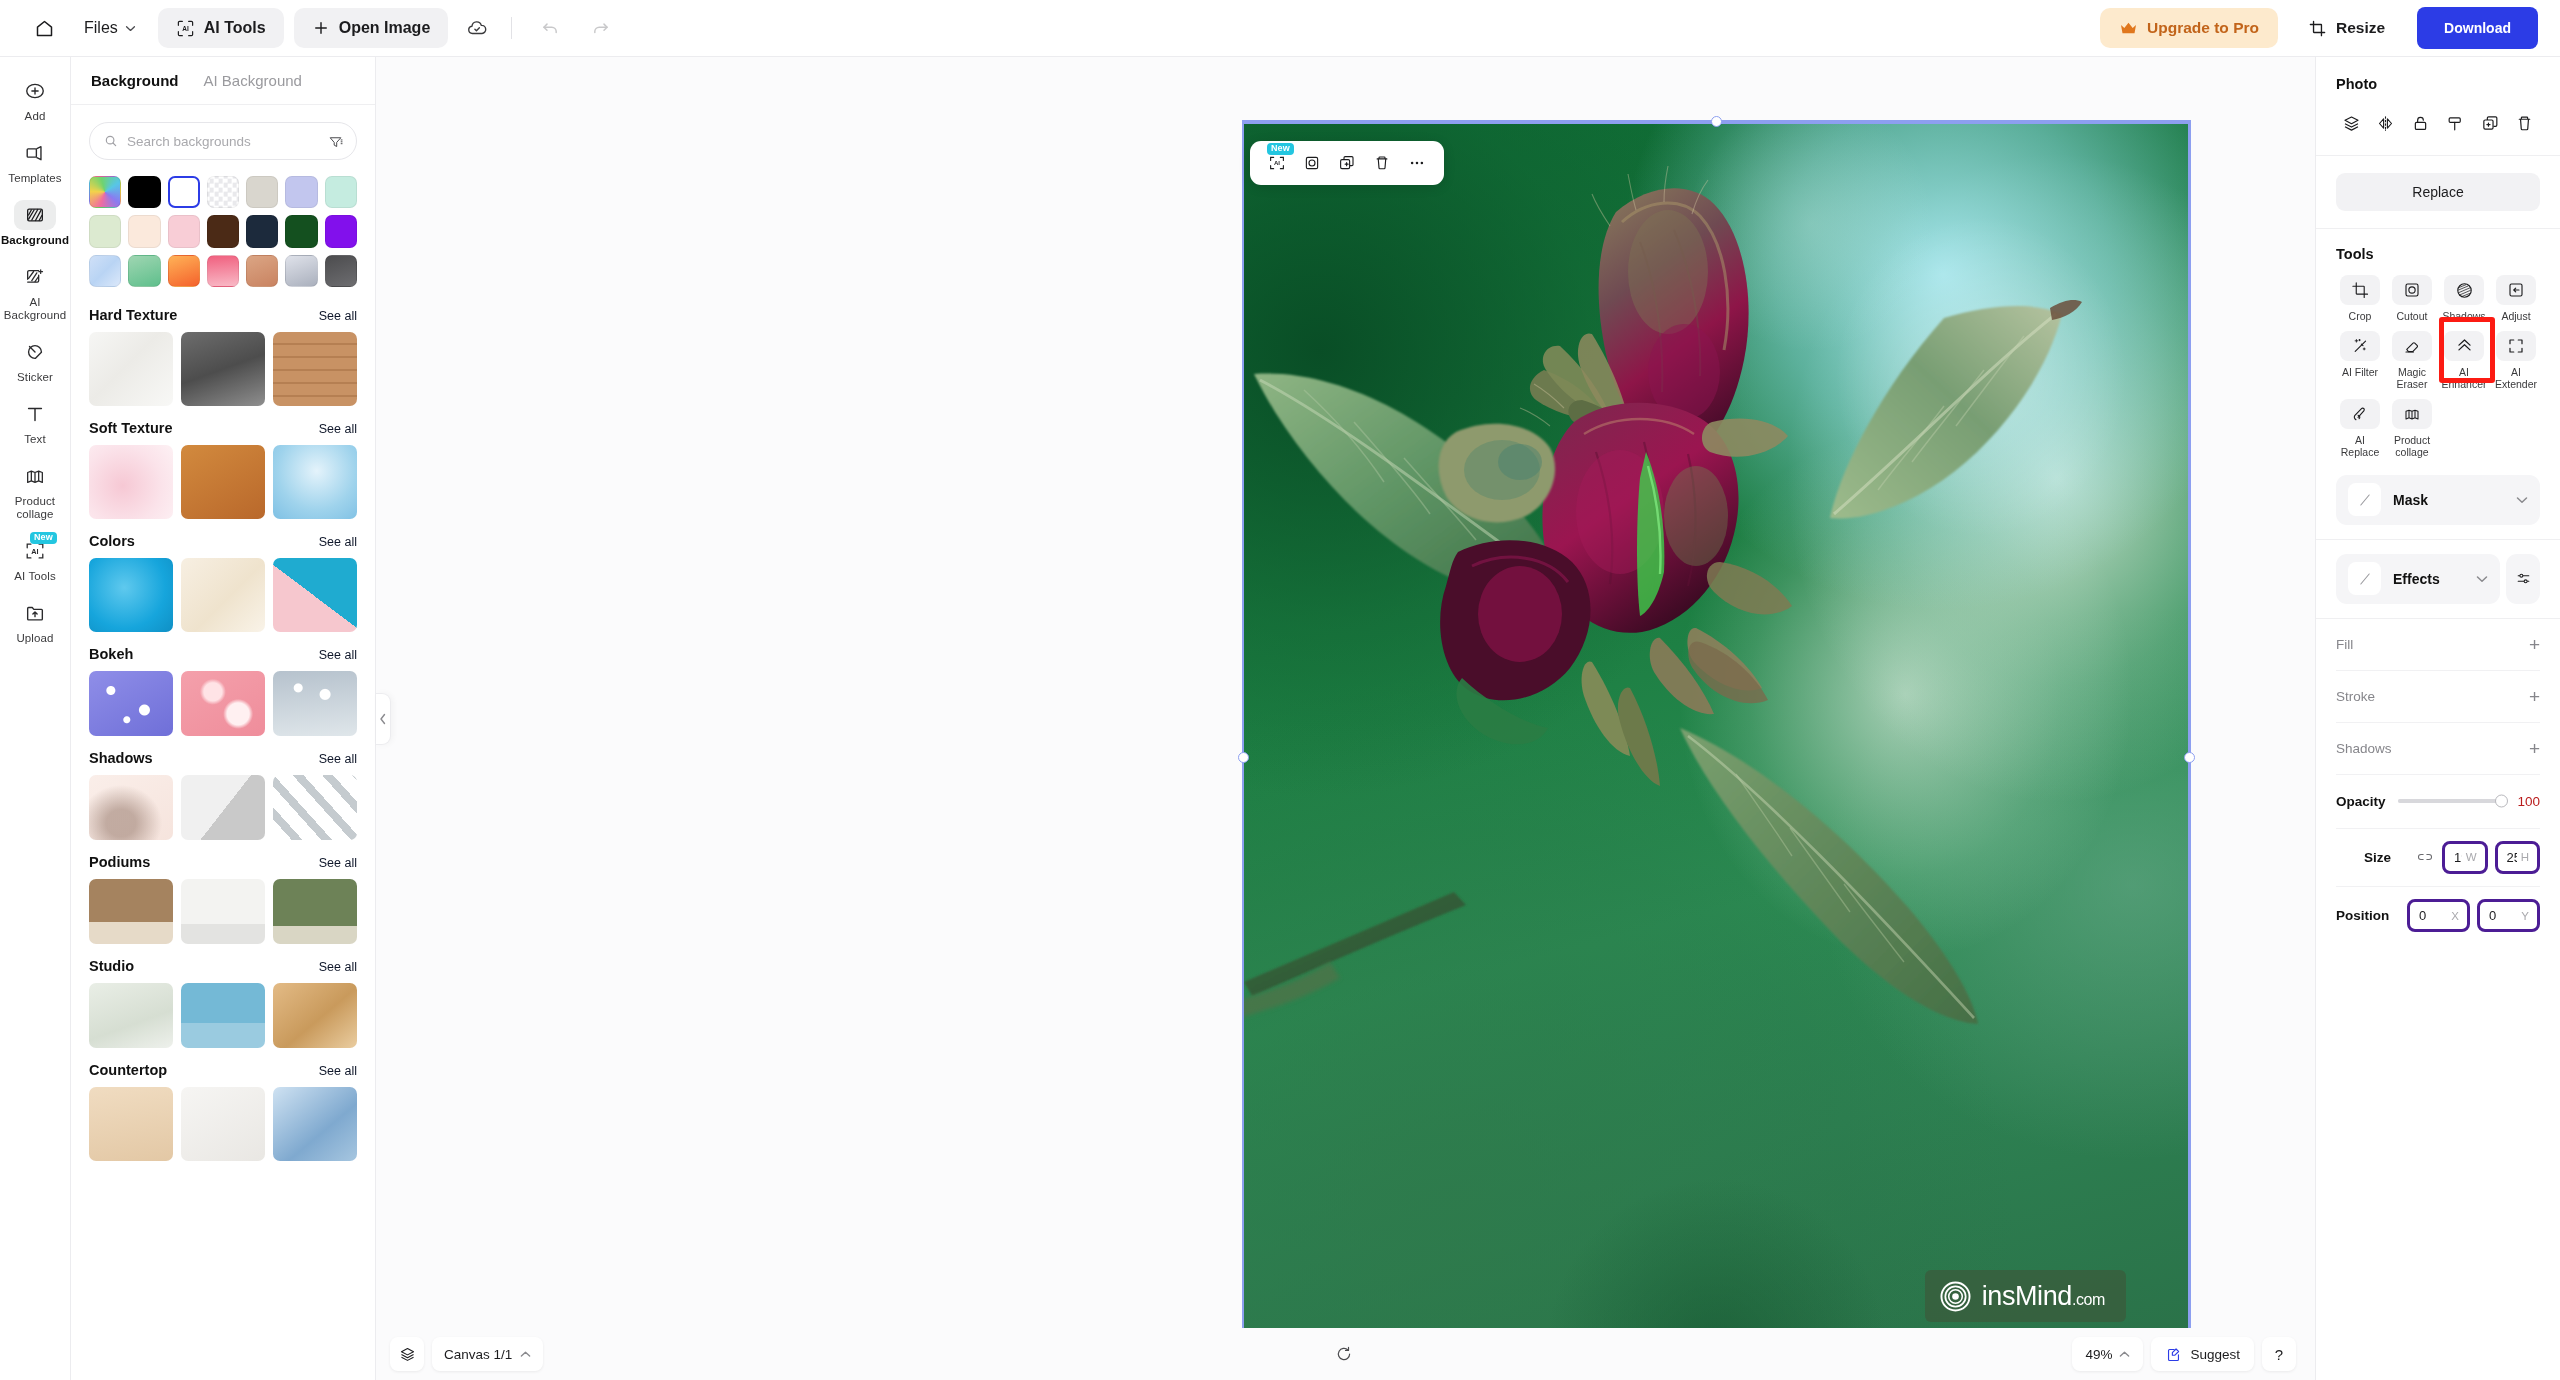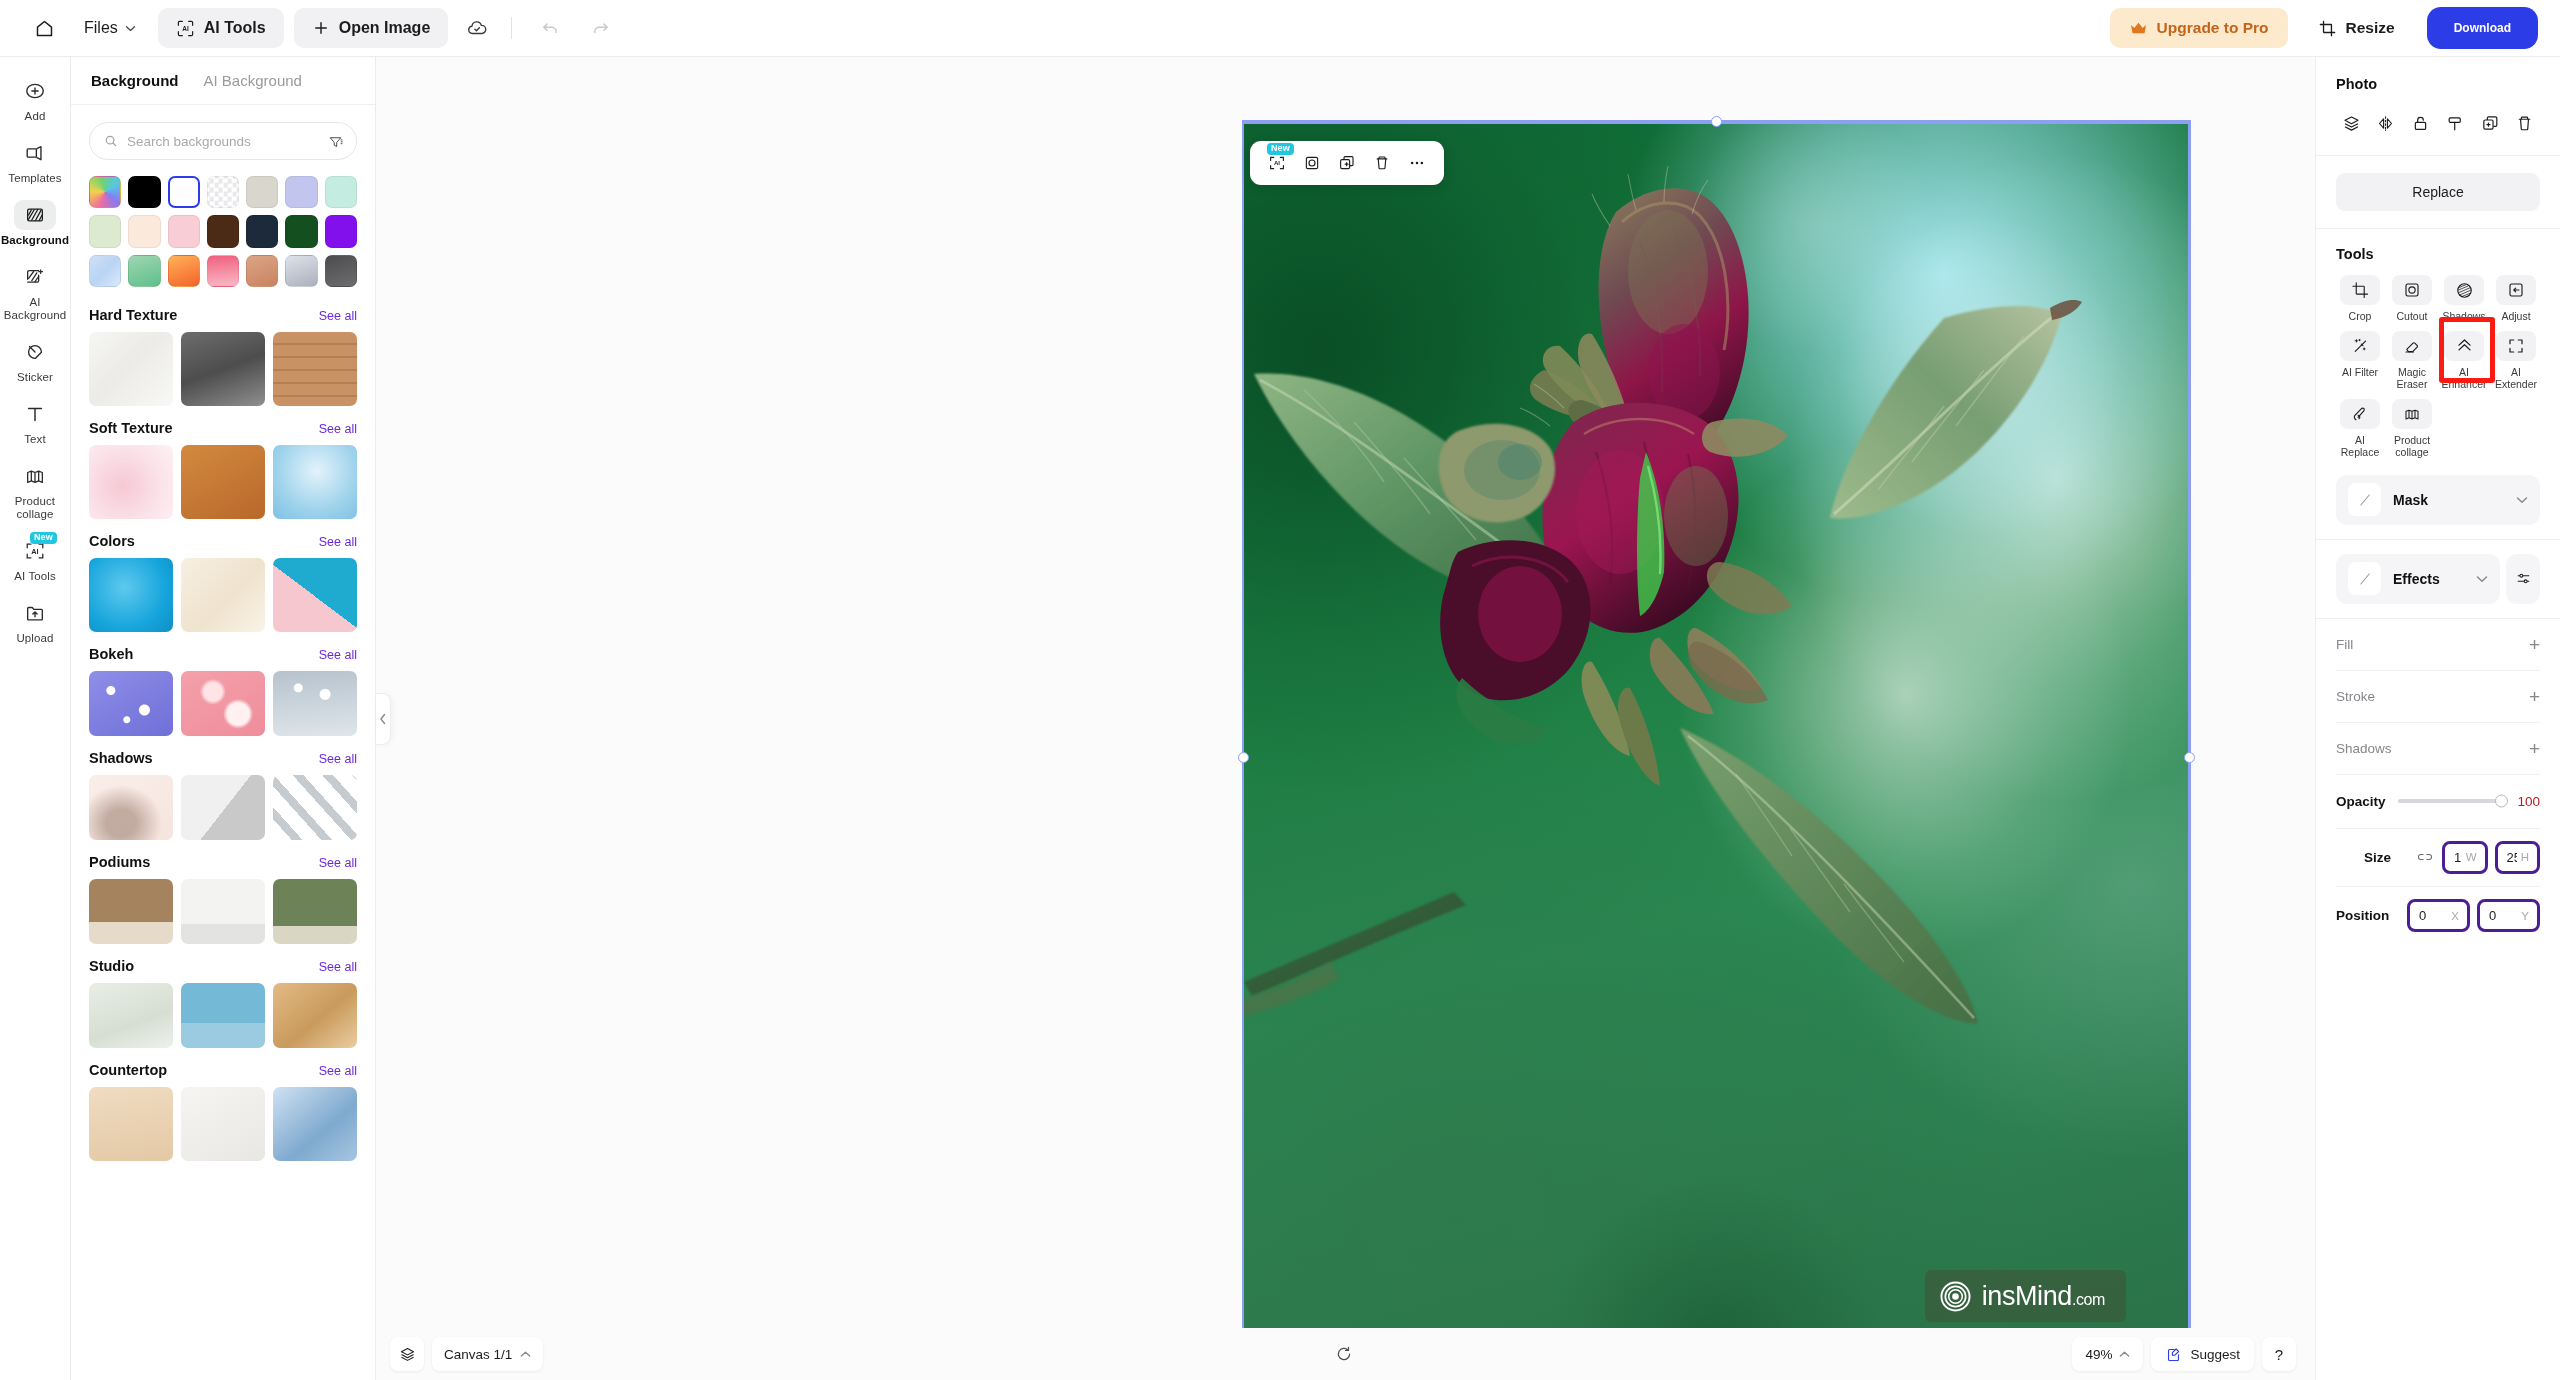--- a/index.html
+++ b/index.html
@@ -43,22 +43,22 @@
     display:flex; align-items:center; gap:9px; height:40px; padding:0 19px;
     border-radius:10px; background:#fdeacd; color:#c2641a; font-size:15.5px;
     font-weight:700; cursor:pointer;
   }
   .resize-btn {
     display:flex; align-items:center; gap:9px; height:40px; padding:0 16px;
     border-radius:10px; font-size:15.5px; font-weight:700; color:#1c1c1e; cursor:pointer;
     margin-left:10px;
   }
   .download {
-    height:42px; padding:0 27px; border-radius:14px; background:#2c3ce6; color:#fff;
-    font-size:12px; font-weight:700; display:flex; align-items:center; cursor:pointer;
+    height:42px; padding:0 27px; border-radius:8px; background:#2c3ce6; color:#fff;
+    font-size:14px; font-weight:700; display:flex; align-items:center; cursor:pointer;
     margin-left:12px; border:none; font-family:inherit;
   }
 
   
   .body { flex:1; display:flex; min-height:0; position:relative; }
 
   
   .rail {
     width:71px; min-width:71px; background:#fff; border-right:1px solid #ececef;
     padding-top:12px; display:flex; flex-direction:column; align-items:center; gap:2px;
@@ -107,21 +107,21 @@
   .filter-ico { cursor:pointer; display:flex; }
 
   .swatch-grid { display:grid; grid-template-columns:repeat(7,1fr); gap:7px; margin-bottom:20px; }
   .swatch { width:100%; aspect-ratio:1/1; border-radius:7px; cursor:pointer; border:1px solid rgba(0,0,0,.06); }
   .swatch.sel { border:2px solid #2c3ce6; }
 
   .cat-head {
     display:flex; align-items:baseline; justify-content:space-between; margin:14px 0 9px;
   }
   .cat-title { font-size:14.5px; font-weight:700; color:#111; }
-  .see-all { font-size:12.5px; color:#6d28d9; cursor:pointer; }
+  .see-all { font-size:12.5px; color:#0f172a; cursor:pointer; }
   .cat-row { display:grid; grid-template-columns:repeat(3,1fr); gap:8px; }
   .thumb { width:100%; height:65px; border-radius:7px; cursor:pointer; overflow:hidden; position:relative; }
   .thumb.sq { height:74px; }
 
   
   .collapse-handle {
     position:absolute; left:376px; top:50%; transform:translateY(-50%);
     width:15px; height:52px; background:#fff; border:1px solid #ececef; border-left:none;
     border-radius:0 9px 9px 0; display:flex; align-items:center; justify-content:center;
     cursor:pointer; z-index:35; box-shadow:2px 0 6px rgba(0,0,0,.04);

